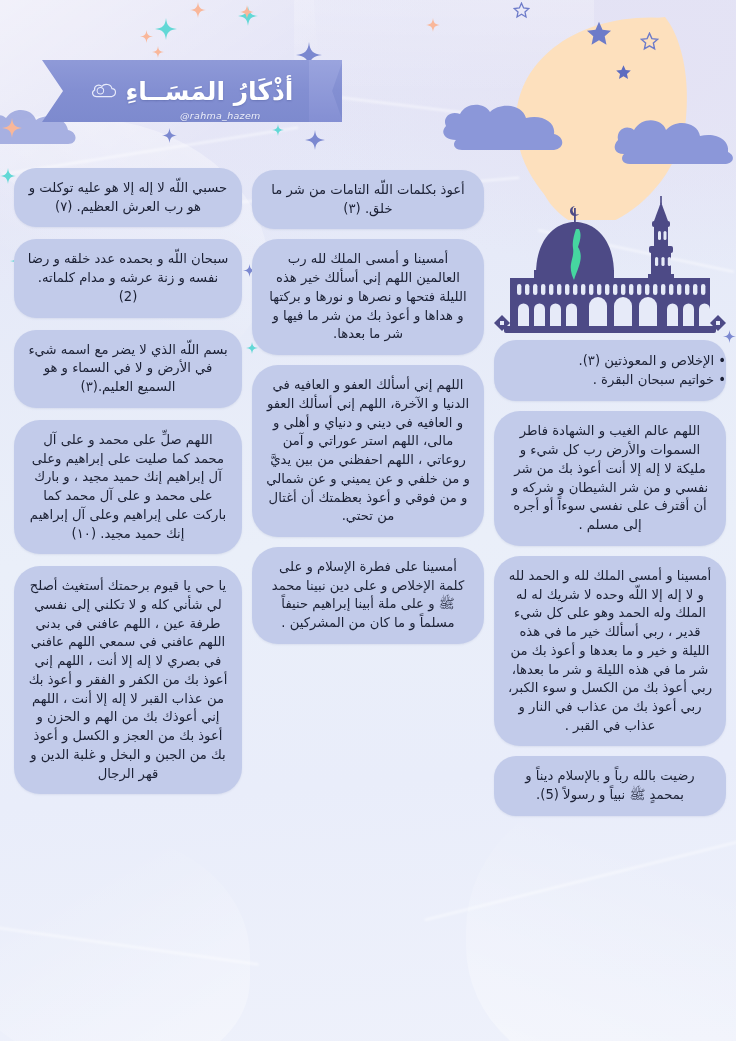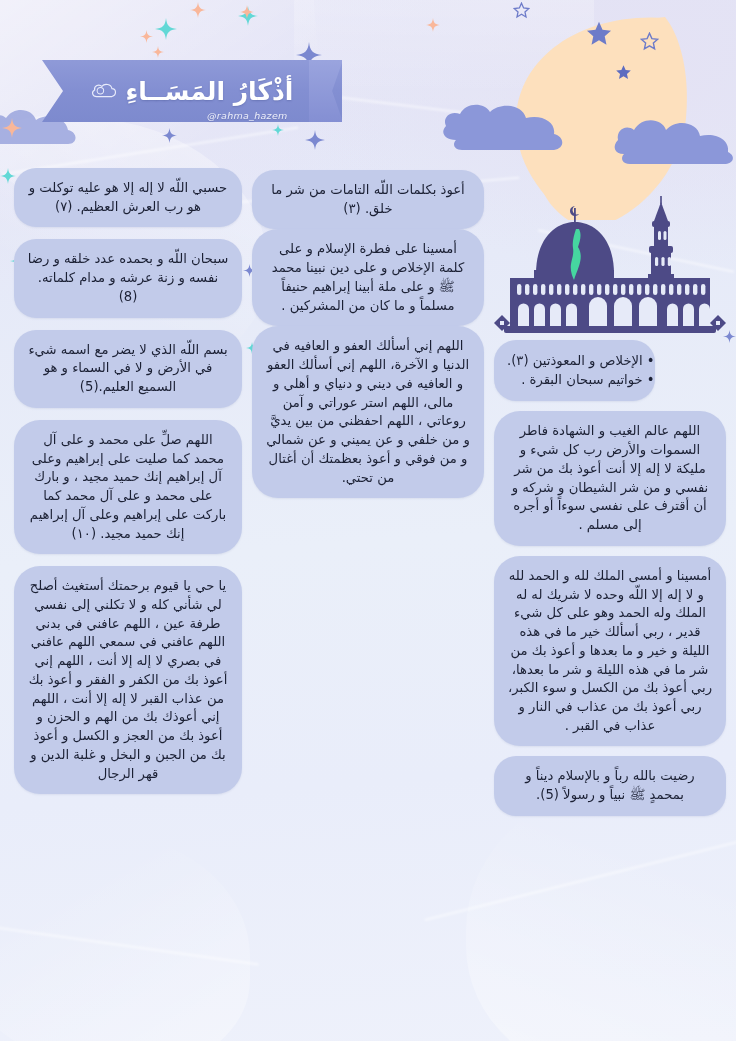--- a/index.html
+++ b/index.html
@@ -64,33 +64,33 @@
     clip-path:polygon(0 0,100% 0,68% 50%,100% 100%,0 100%);
   }
   #banner-title{
     color:#ffffff;font-size:25px;font-weight:bold;letter-spacing:.5px;
     text-shadow:0 1px 2px rgba(70,80,140,.35);
     direction:rtl;white-space:nowrap;
     font-family:"DejaVu Sans","Liberation Sans",sans-serif;
   }
   #banner-cloud{margin-right:9px;display:inline-block;vertical-align:middle;}
   #handle{
-    position:absolute;left:207px;top:110px;
+    position:absolute;left:180px;top:110px;
     font-size:9.5px;color:#eef0fb;font-style:italic;letter-spacing:.3px;
     font-family:"DejaVu Sans","Liberation Sans",sans-serif;
     direction:ltr;text-shadow:0 1px 1px rgba(80,90,150,.35);
   }
 
   
   #mosque{position:absolute;left:486px;top:196px;width:248px;height:146px;pointer-events:none;}
 
   
-  .col{position:absolute;display:flex;flex-direction:column;align-items:flex-end;}
+  .col{position:absolute;display:flex;flex-direction:column;}
   #col-right{right:10px;top:340px;width:232px;gap:10px;}
-  #col-mid{left:252px;top:170px;width:232px;}
+  #col-mid{left:252px;top:170px;width:232px;gap:10px;}
   #col-left{left:14px;top:168px;width:228px;gap:12px;}
 
   .card{
     background:#c2cbea;
     border-radius:22px;
     padding:11px 13px;
     color:#1b2034;
     font-size:13.2px;
     line-height:1.42;
     text-align:center;
@@ -306,30 +306,31 @@
       <rect x="169" y="61" width="3.2" height="9" rx="1.6"></rect>
       <rect x="175.4" y="61" width="3.2" height="9" rx="1.6"></rect>
       <rect x="181.8" y="61" width="3.2" height="9" rx="1.6"></rect>
       <rect x="172" y="35" width="3" height="9" rx="1.5"></rect>
       <rect x="177.5" y="35" width="3" height="9" rx="1.5"></rect>
     </g>
   </svg>
 
   <div class="col" id="col-left">
     <div class="card">حسبي اللّه لا إله إلا هو عليه توكلت و هو رب العرش العظيم. (٧)</div>
-    <div class="card">سبحان اللّه و بحمده عدد خلقه و رضا نفسه و زنة عرشه و مدام كلماته. (8)</div>
-    <div class="card">بسم اللّه الذي لا يضر مع اسمه شيء في الأرض و لا في السماء و هو السميع العليم.(5)</div>
+    <div class="card">سبحان اللّه و بحمده عدد خلقه و رضا نفسه و زنة عرشه و مدام كلماته. (2)</div>
+    <div class="card">بسم اللّه الذي لا يضر مع اسمه شيء في الأرض و لا في السماء و هو السميع العليم.(٣)</div>
     <div class="card tall">اللهم صلِّ على محمد و على آل محمد كما صليت على إبراهيم وعلى آل إبراهيم إنك حميد مجيد ، و بارك على محمد و على آل محمد كما باركت على إبراهيم وعلى آل إبراهيم إنك حميد مجيد. (١٠)</div>
     <div class="card tall">يا حي يا قيوم برحمتك أستغيث أصلح لي شأني كله و لا تكلني إلى نفسي طرفة عين ، اللهم عافني في بدني اللهم عافني في سمعي اللهم عافني في بصري لا إله إلا أنت ، اللهم إني أعوذ بك من الكفر و الفقر و أعوذ بك من عذاب القبر لا إله إلا أنت ، اللهم إني أعوذك بك من الهم و الحزن و أعوذ بك من العجز و الكسل و أعوذ بك من الجبن و البخل و غلبة الدين و قهر الرجال</div>
   </div>
 
   <div class="col" id="col-mid">
     <div class="card">أعوذ بكلمات اللّه التامات من شر ما خلق. (٣)</div>
+    <div class="card tall">أمسينا و أمسى الملك لله رب العالمين اللهم إني أسألك خير هذه الليلة فتحها و نصرها و نورها و بركتها و هداها و أعوذ بك من شر ما فيها و شر ما بعدها.</div>
+    <div class="card tall">اللهم إني أسألك العفو و العافيه في الدنيا و الآخرة، اللهم إني أسألك العفو و العافيه في ديني و دنياي و أهلي و مالى، اللهم استر عوراتي و آمن روعاتي ، اللهم احفظني من بين يديَّ و من خلفي و عن يميني و عن شمالي و من فوقي و أعوذ بعظمتك أن أغتال من تحتي.</div>
     <div class="card tall">أمسينا على فطرة الإسلام و على كلمة الإخلاص و على دين نبينا محمد ﷺ و على ملة أبينا إبراهيم حنيفاً مسلماً و ما كان من المشركين .</div>
-    <div class="card tall">اللهم إني أسألك العفو و العافيه في الدنيا و الآخرة، اللهم إني أسألك العفو و العافيه في ديني و دنياي و أهلي و مالى، اللهم استر عوراتي و آمن روعاتي ، اللهم احفظني من بين يديَّ و من خلفي و عن يميني و عن شمالي و من فوقي و أعوذ بعظمتك أن أغتال من تحتي.</div>
   </div>
 
   <div class="col" id="col-right">
     <div class="card list">
       <span class="li"><span class="bullet">•</span><span>الإخلاص و المعوذتين (٣).</span></span>
       <span class="li"><span class="bullet">•</span><span>خواتيم سبحان البقرة .</span></span>
     </div>
     <div class="card tall">اللهم عالم الغيب و الشهادة فاطر السموات والأرض رب كل شيء و مليكة  لا إله إلا أنت أعوذ بك من شر نفسي و من شر الشيطان و شركه و أن أقترف على نفسي سوءاً أو أجره إلى مسلم .</div>
     <div class="card tall">أمسينا و أمسى الملك لله و الحمد لله و لا إله إلا اللّه وحده لا شريك له له الملك وله الحمد وهو على كل شيء قدير ، ربي أسألك خير ما في هذه الليلة و خير و ما بعدها و أعوذ بك من شر ما في هذه الليلة و شر ما بعدها، ربي أعوذ بك من الكسل و سوء الكبر، ربي أعوذ بك من عذاب في النار و عذاب في القبر .</div>
     <div class="card">رضيت بالله رباً و بالإسلام ديناً و بمحمدٍ ﷺ نبياً و رسولاً (5).</div>

